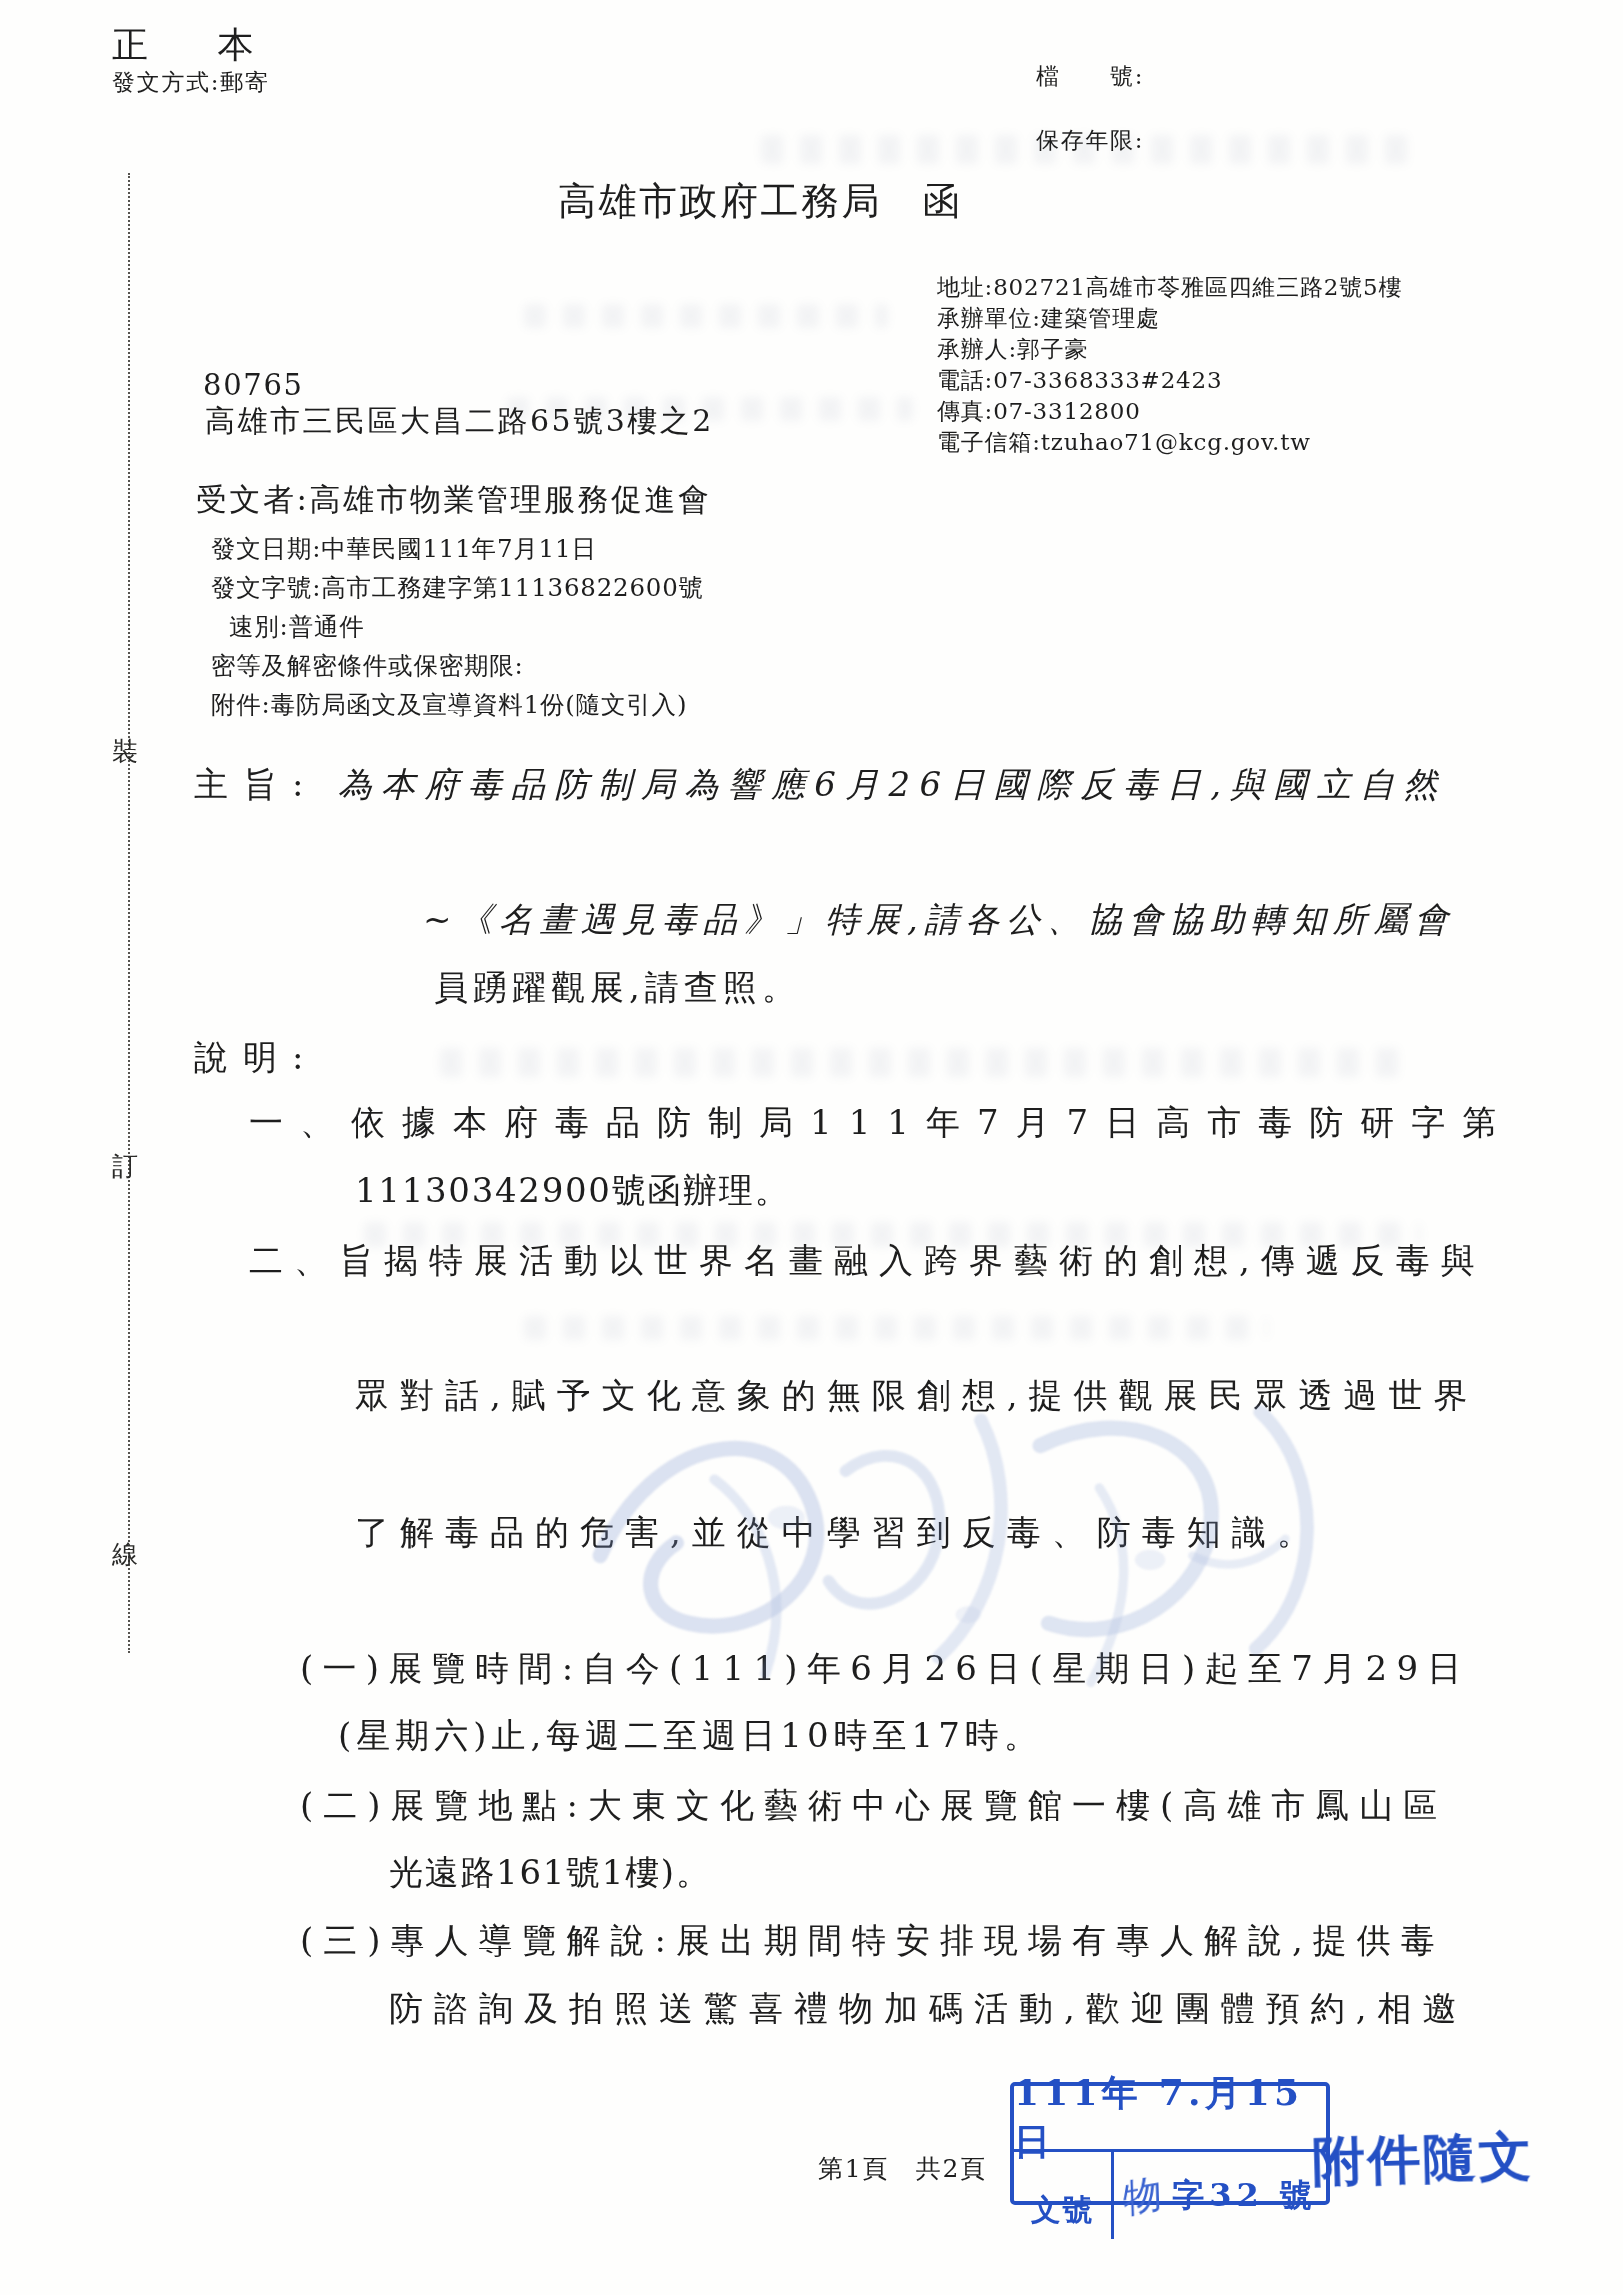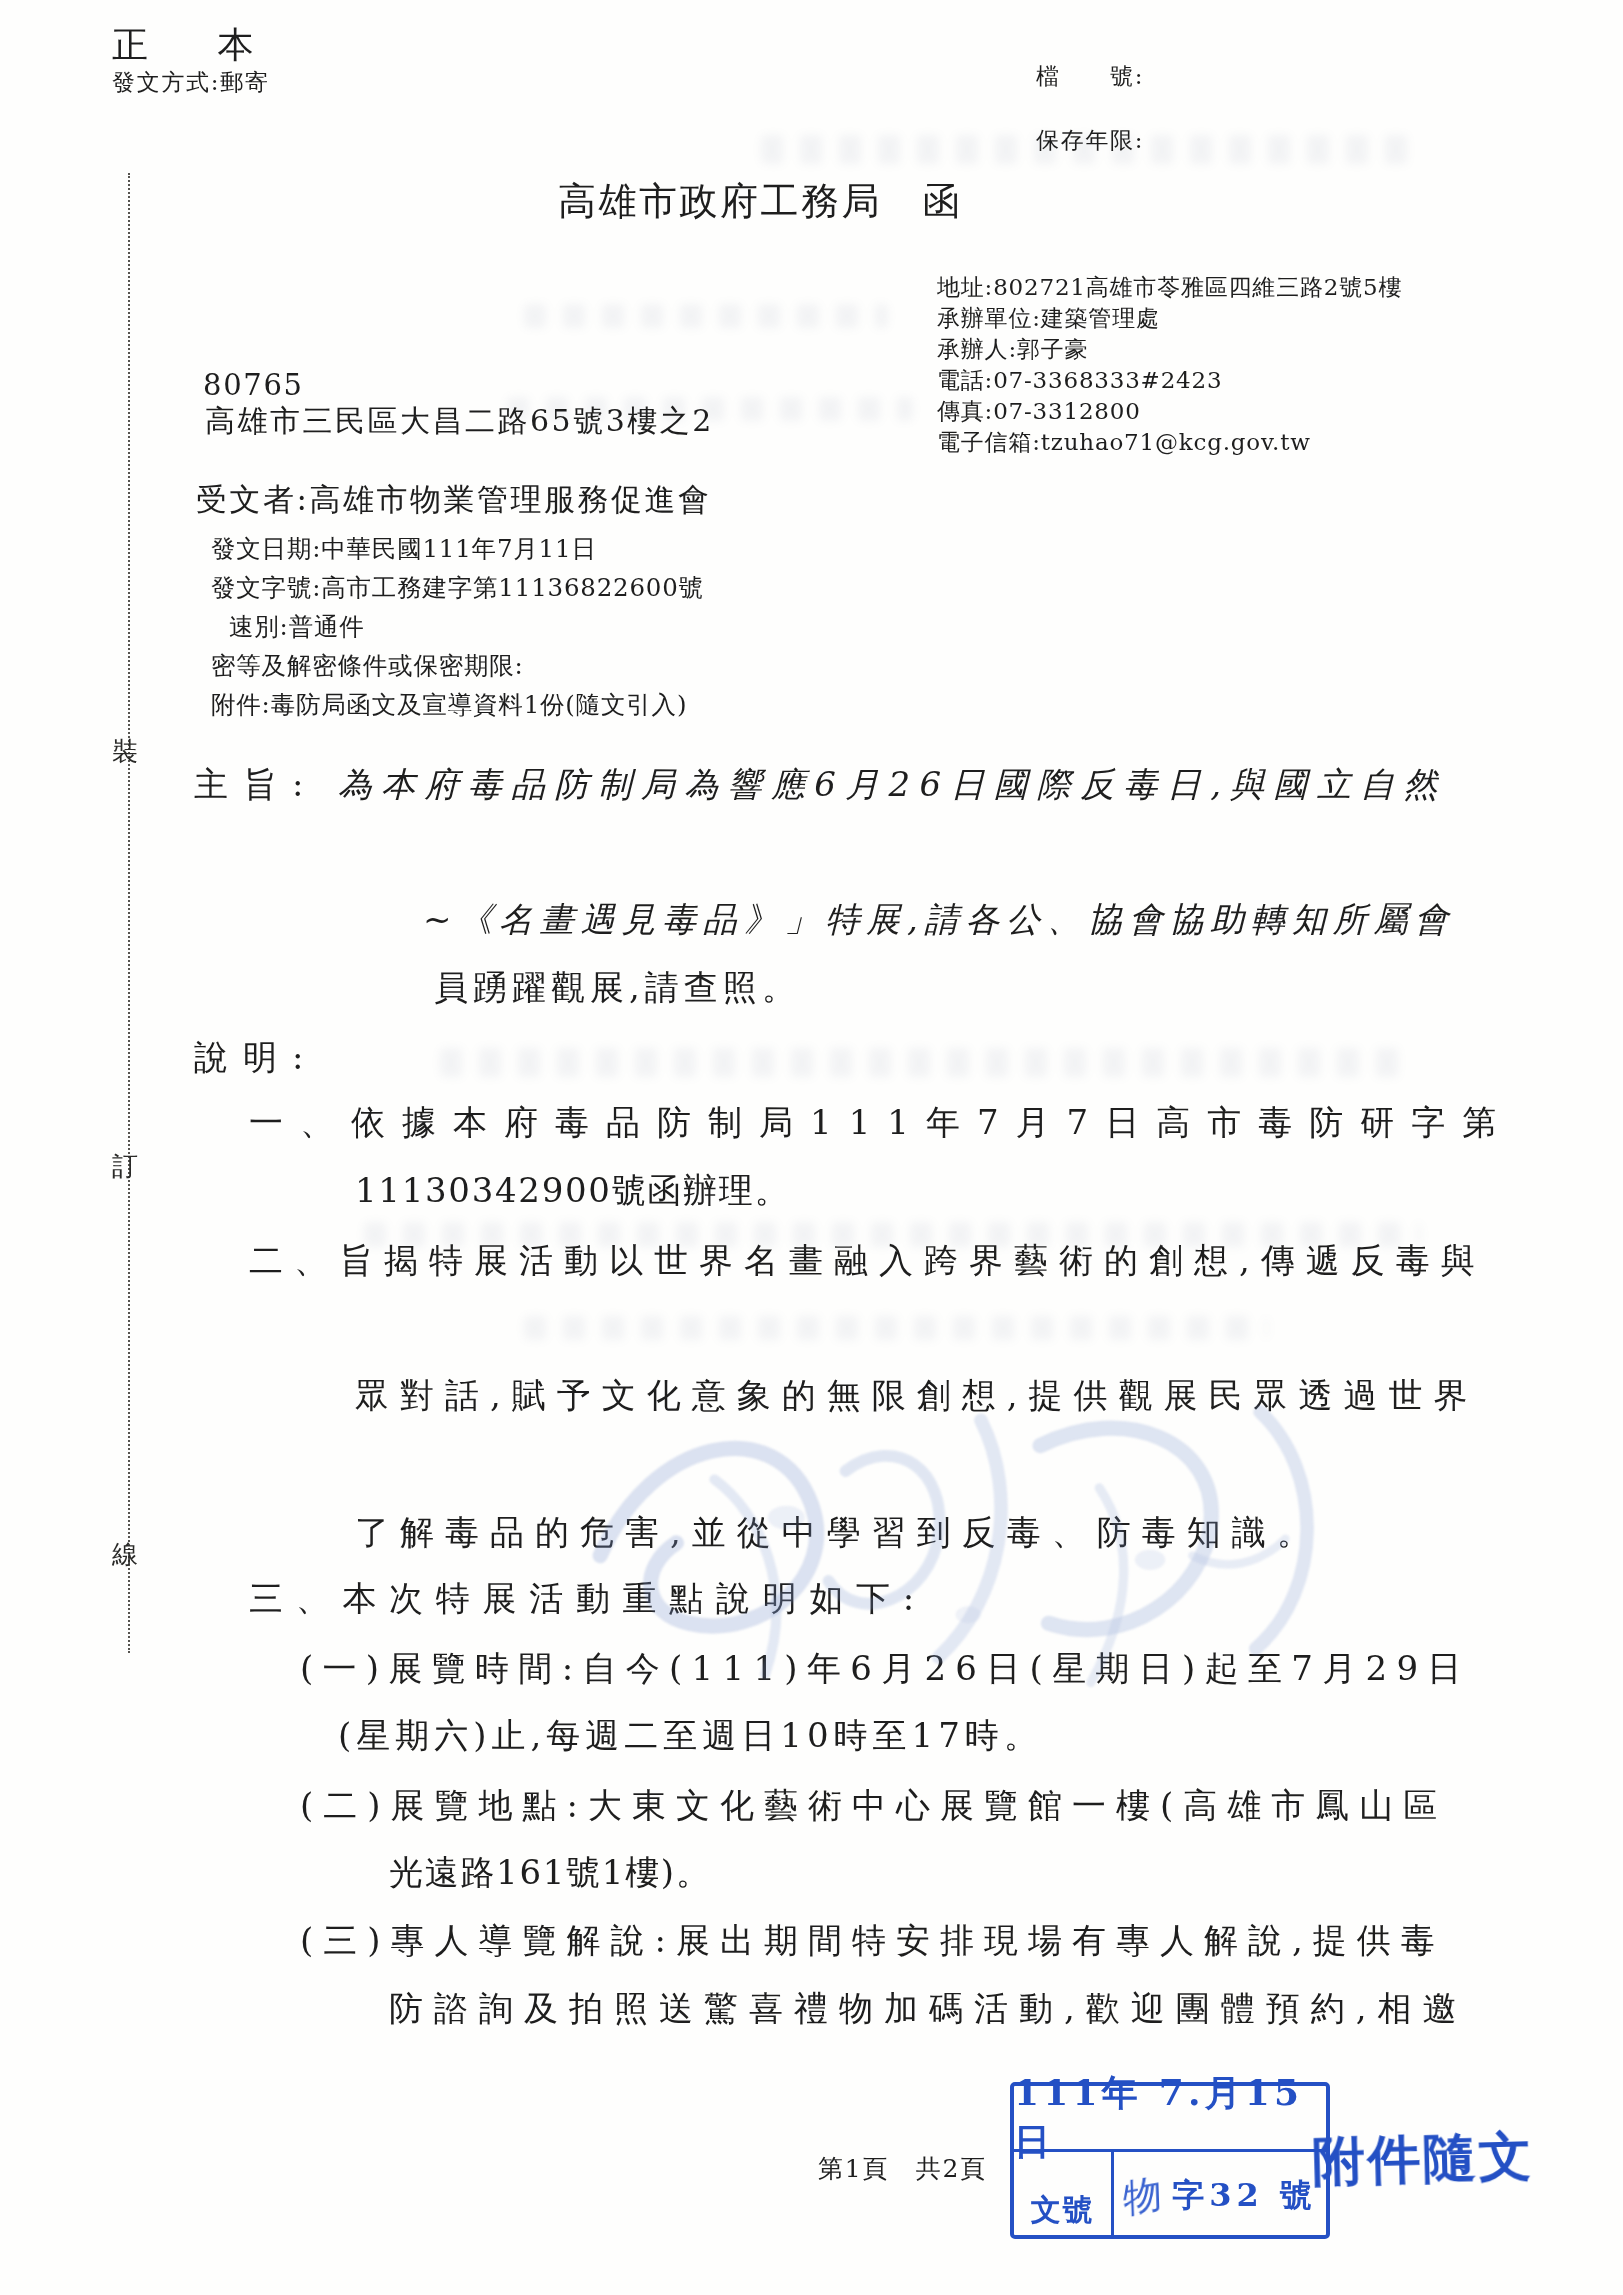--- a/index.html
+++ b/index.html
@@ -43,21 +43,21 @@
     filter:blur(5px);
     opacity:.14;
     border-radius:5px;
   }
 
   
   .signature{position:absolute;left:541px;top:1344px;opacity:.55;filter:blur(1.3px);}
 
   
   .stamp-box{
-    position:absolute;left:1010px;top:2082px;width:320px;height:157px;
+    position:absolute;left:1010px;top:2082px;width:320px;height:123px;
     border:4.2px solid #2450c4;border-radius:5px;
     box-sizing:border-box;color:#2450c4;
   }
   .stamp-top{
     height:63px;border-bottom:3.4px solid #2450c4;
     display:flex;align-items:center;justify-content:center;
     font-size:36px;font-weight:700;letter-spacing:4.2px;
   }
   .stamp-bottom{display:flex;height:87px;}
   .stamp-docno-label{
@@ -130,21 +130,20 @@
 
   <div class="abs kai body-line" style="left:194px;top:1038px;letter-spacing:15px;">說明:</div>
 
   <div class="abs kai body-line" style="left:249px;top:1103px;letter-spacing:17px;">一、依據本府毒品防制局111年7月7日高市毒防研字第</div>
   <div class="abs kai body-line" style="left:355px;top:1171px;letter-spacing:1.7px;">11130342900號函辦理。</div>
 
   <div class="abs kai body-line" style="left:249px;top:1241px;letter-spacing:11px;">二、旨揭特展活動以世界名畫融入跨界藝術的創想,傳遞反毒與</div>
   <div class="abs kai body-line" style="left:355px;top:1376px;letter-spacing:11px;">眾對話,賦予文化意象的無限創想,提供觀展民眾透過世界</div>
   <div class="abs kai body-line" style="left:355px;top:1513px;letter-spacing:11px;">了解毒品的危害,並從中學習到反毒、防毒知識。</div>
 
-  <div class="abs kai body-line" style="left:249px;top:1579px;letter-spacing:12.7px;">三、本次特展活動重點說明如下:</div>
 
   <div class="abs kai body-line" style="left:300px;top:1649px;letter-spacing:9.3px;">(一)展覽時間:自今(111)年6月26日(星期日)起至7月29日</div>
   <div class="abs kai body-line" style="left:338px;top:1716px;letter-spacing:5px;">(星期六)止,每週二至週日10時至17時。</div>
   <div class="abs kai body-line" style="left:300px;top:1786px;letter-spacing:10px;">(二)展覽地點:大東文化藝術中心展覽館一樓(高雄市鳳山區</div>
   <div class="abs kai body-line" style="left:389px;top:1853px;letter-spacing:1.7px;">光遠路161號1樓)。</div>
   <div class="abs kai body-line" style="left:300px;top:1921px;letter-spacing:10px;">(三)專人導覽解說:展出期間特安排現場有專人解說,提供毒</div>
   <div class="abs kai body-line" style="left:389px;top:1989px;letter-spacing:11px;">防諮詢及拍照送驚喜禮物加碼活動,歡迎團體預約,相邀</div>
 
   <svg class="signature" width="829" height="364" viewBox="0 0 980 430">
     <g fill="none" stroke="#7f98cf" stroke-linecap="round" stroke-linejoin="round">

